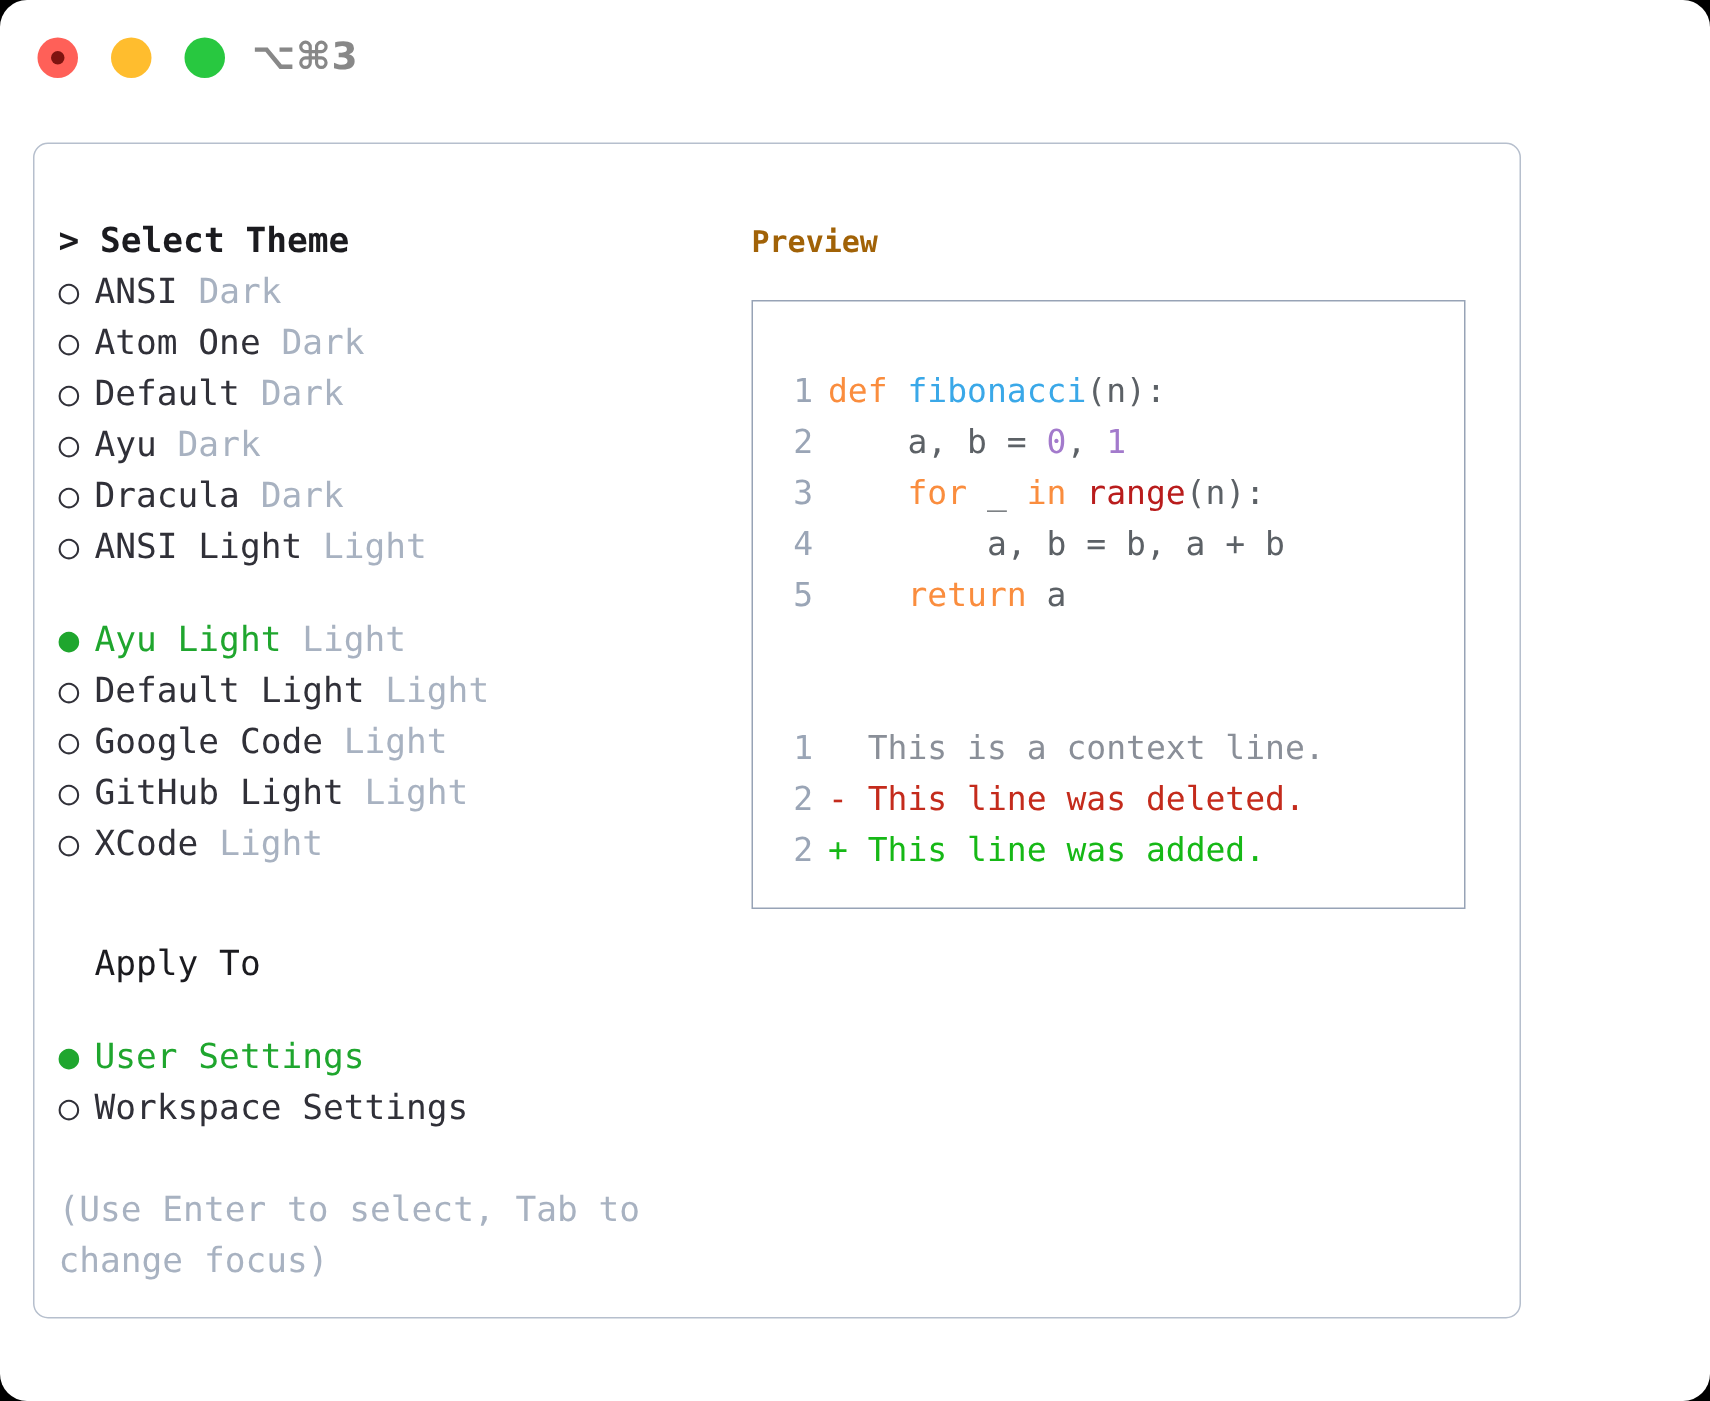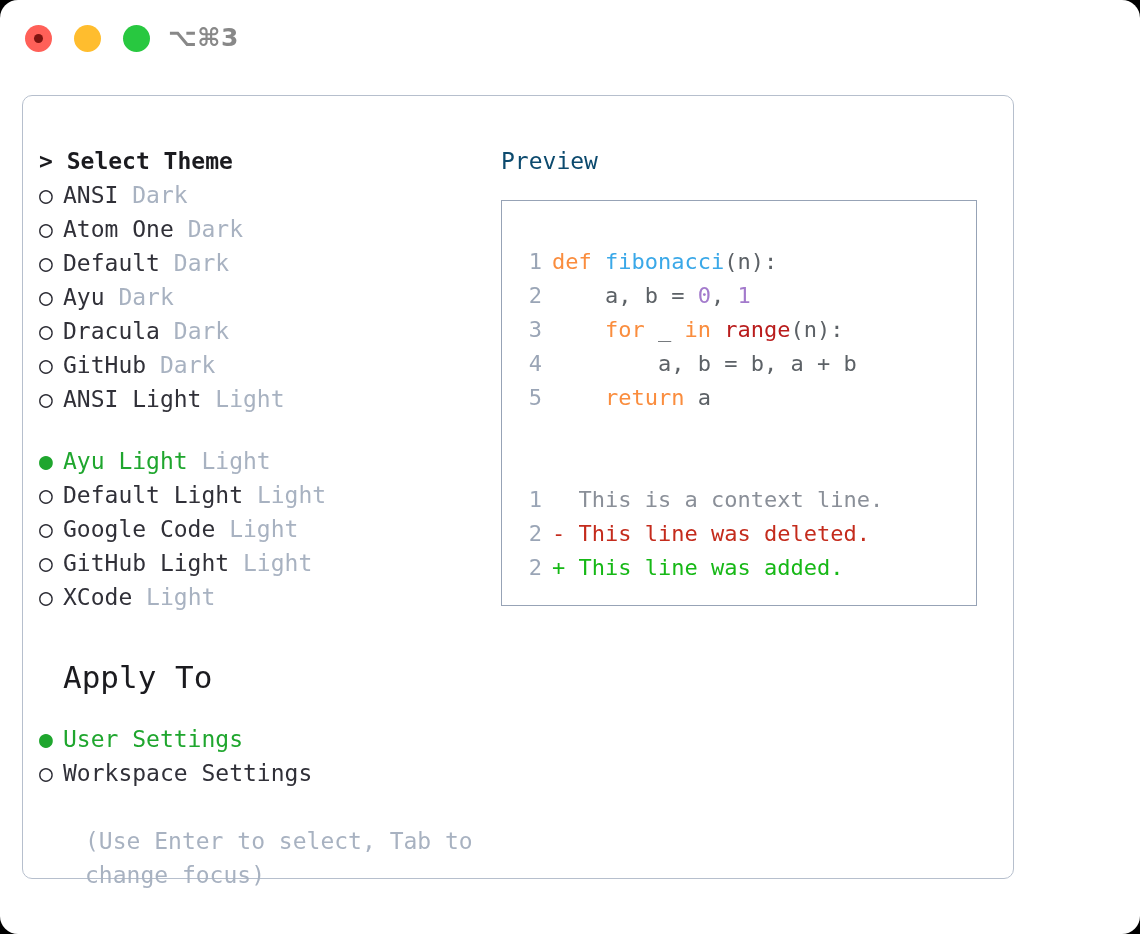--- a/index.html
+++ b/index.html
@@ -126,44 +126,43 @@
   .opt-row .suffix {
     color: #a8b2c1;
   }
   .opt-row.selected .suffix {
     color: #a8b2c1;
   }
 
   .group-gap { height: 46px; }
 
   .subhead {
-    font-size: 31px;
+    font-size: 23px;
     color: #1b1b1f;
     line-height: 34px;
     height: 34px;
     padding-left: 24px;
     white-space: pre;
   }
 
   .hint {
     margin-top: 34px;
     font-size: 23px;
     line-height: 34px;
     color: #a8b2c1;
     width: 405px;
     white-space: pre-wrap;
     word-break: normal;
-    margin-left: 46px;
   }
 
   
   .preview-label {
-    font-size: 23px;
-    color: #0c4a6e;
-    font-weight: 400;
+    font-size: 20px;
+    color: #a16207;
+    font-weight: 700;
     line-height: 34px;
     height: 34px;
     white-space: pre;
   }
   .preview-box {
     margin-top: 22px;
     width: 476px;
     height: 406px;
     border: 1.5px solid #97a3b6;
     box-sizing: border-box;
@@ -216,21 +215,20 @@
       <div class="left-col">
 
         <div class="section-head">&gt; Select Theme</div>
 
         <div>
           <div class="opt-row"><span class="bullet">○</span><span>ANSI </span><span class="suffix">Dark</span></div>
           <div class="opt-row"><span class="bullet">○</span><span>Atom One </span><span class="suffix">Dark</span></div>
           <div class="opt-row"><span class="bullet">○</span><span>Default </span><span class="suffix">Dark</span></div>
           <div class="opt-row"><span class="bullet">○</span><span>Ayu </span><span class="suffix">Dark</span></div>
           <div class="opt-row"><span class="bullet">○</span><span>Dracula </span><span class="suffix">Dark</span></div>
-          <div class="opt-row"><span class="bullet">○</span><span>GitHub </span><span class="suffix">Dark</span></div>
           <div class="opt-row"><span class="bullet">○</span><span>ANSI Light </span><span class="suffix">Light</span></div>
           <div class="opt-row selected"><span class="bullet">●</span><span>Ayu Light </span><span class="suffix">Light</span></div>
           <div class="opt-row"><span class="bullet">○</span><span>Default Light </span><span class="suffix">Light</span></div>
           <div class="opt-row"><span class="bullet">○</span><span>Google Code </span><span class="suffix">Light</span></div>
           <div class="opt-row"><span class="bullet">○</span><span>GitHub Light </span><span class="suffix">Light</span></div>
           <div class="opt-row"><span class="bullet">○</span><span>XCode </span><span class="suffix">Light</span></div>
         </div>
 
         <div class="group-gap"></div>
 

